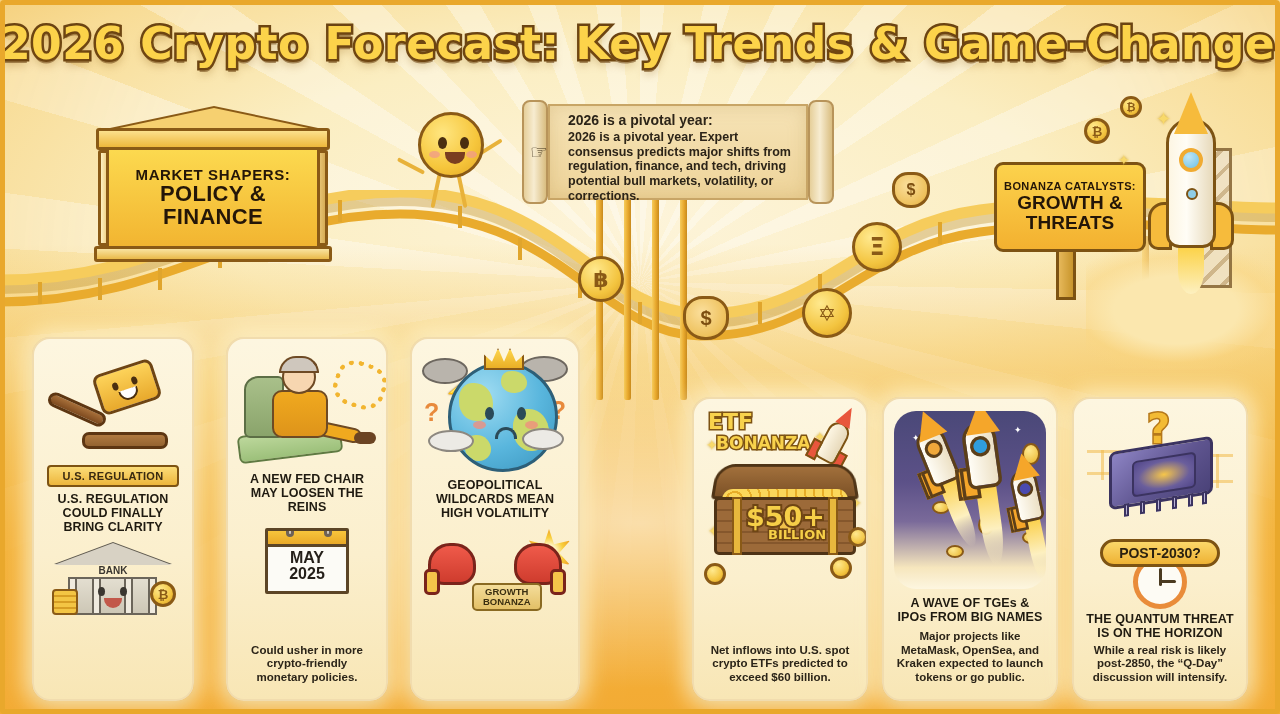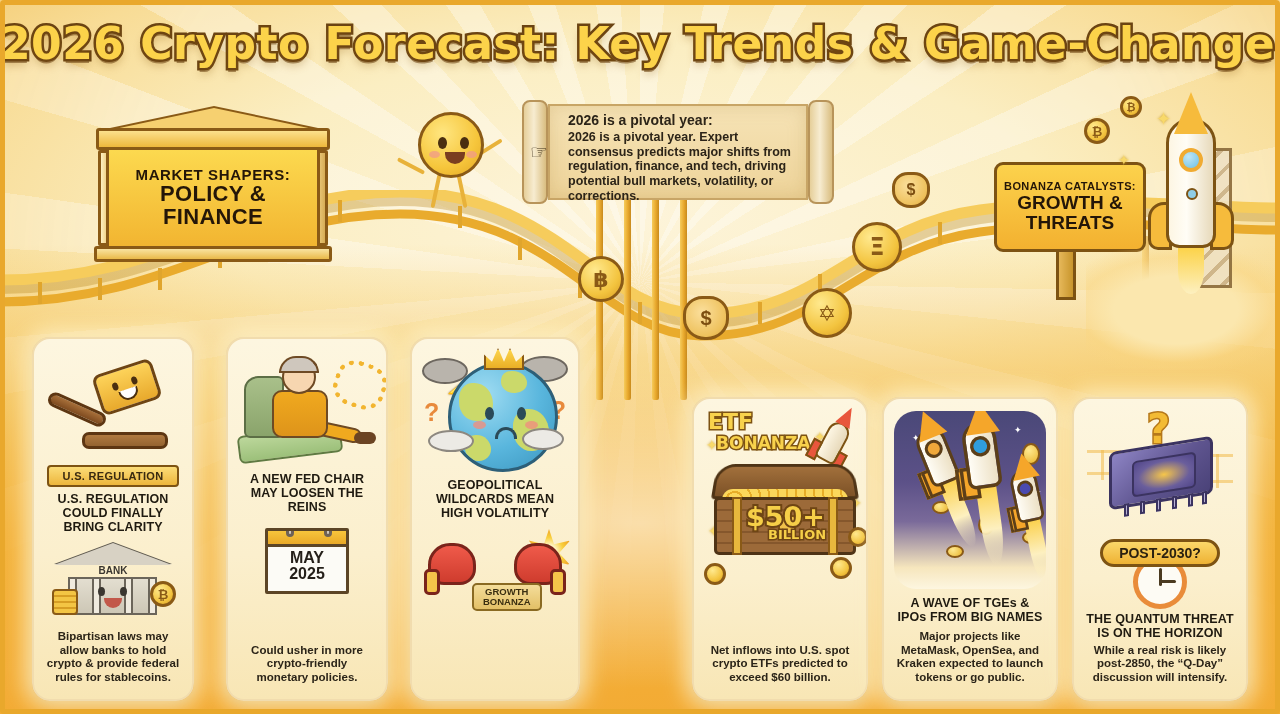--- a/index.html
+++ b/index.html
@@ -461,21 +461,20 @@
         <div class="bank-col" style="left:34px"></div>
         <div class="bank-col" style="left:66px"></div>
         <div class="bank-col" style="left:90px"></div>
         <div class="bank-eye" style="left:40px"></div>
         <div class="bank-eye" style="left:62px"></div>
         <div class="bank-smile"></div>
         <div class="coinstack"></div>
         <div class="tcoin" style="left:92px;top:38px;width:26px;height:26px;font-size:13px;">₿</div>
       </div>
     </div>
-    <div class="body">Bipartisan laws may allow banks to hold crypto &amp; provide federal rules for stablecoins.</div>
   </div>
 
   <div class="card" style="left:226px;top:337px;width:162px;height:364px;">
     <div class="art" style="height:118px;">
       <div class="person">
         <div class="p-money"></div>
         <div class="p-chair"></div>
         <div class="p-leg"></div>
         <div class="p-shoe"></div>
         <div class="p-body"></div>

